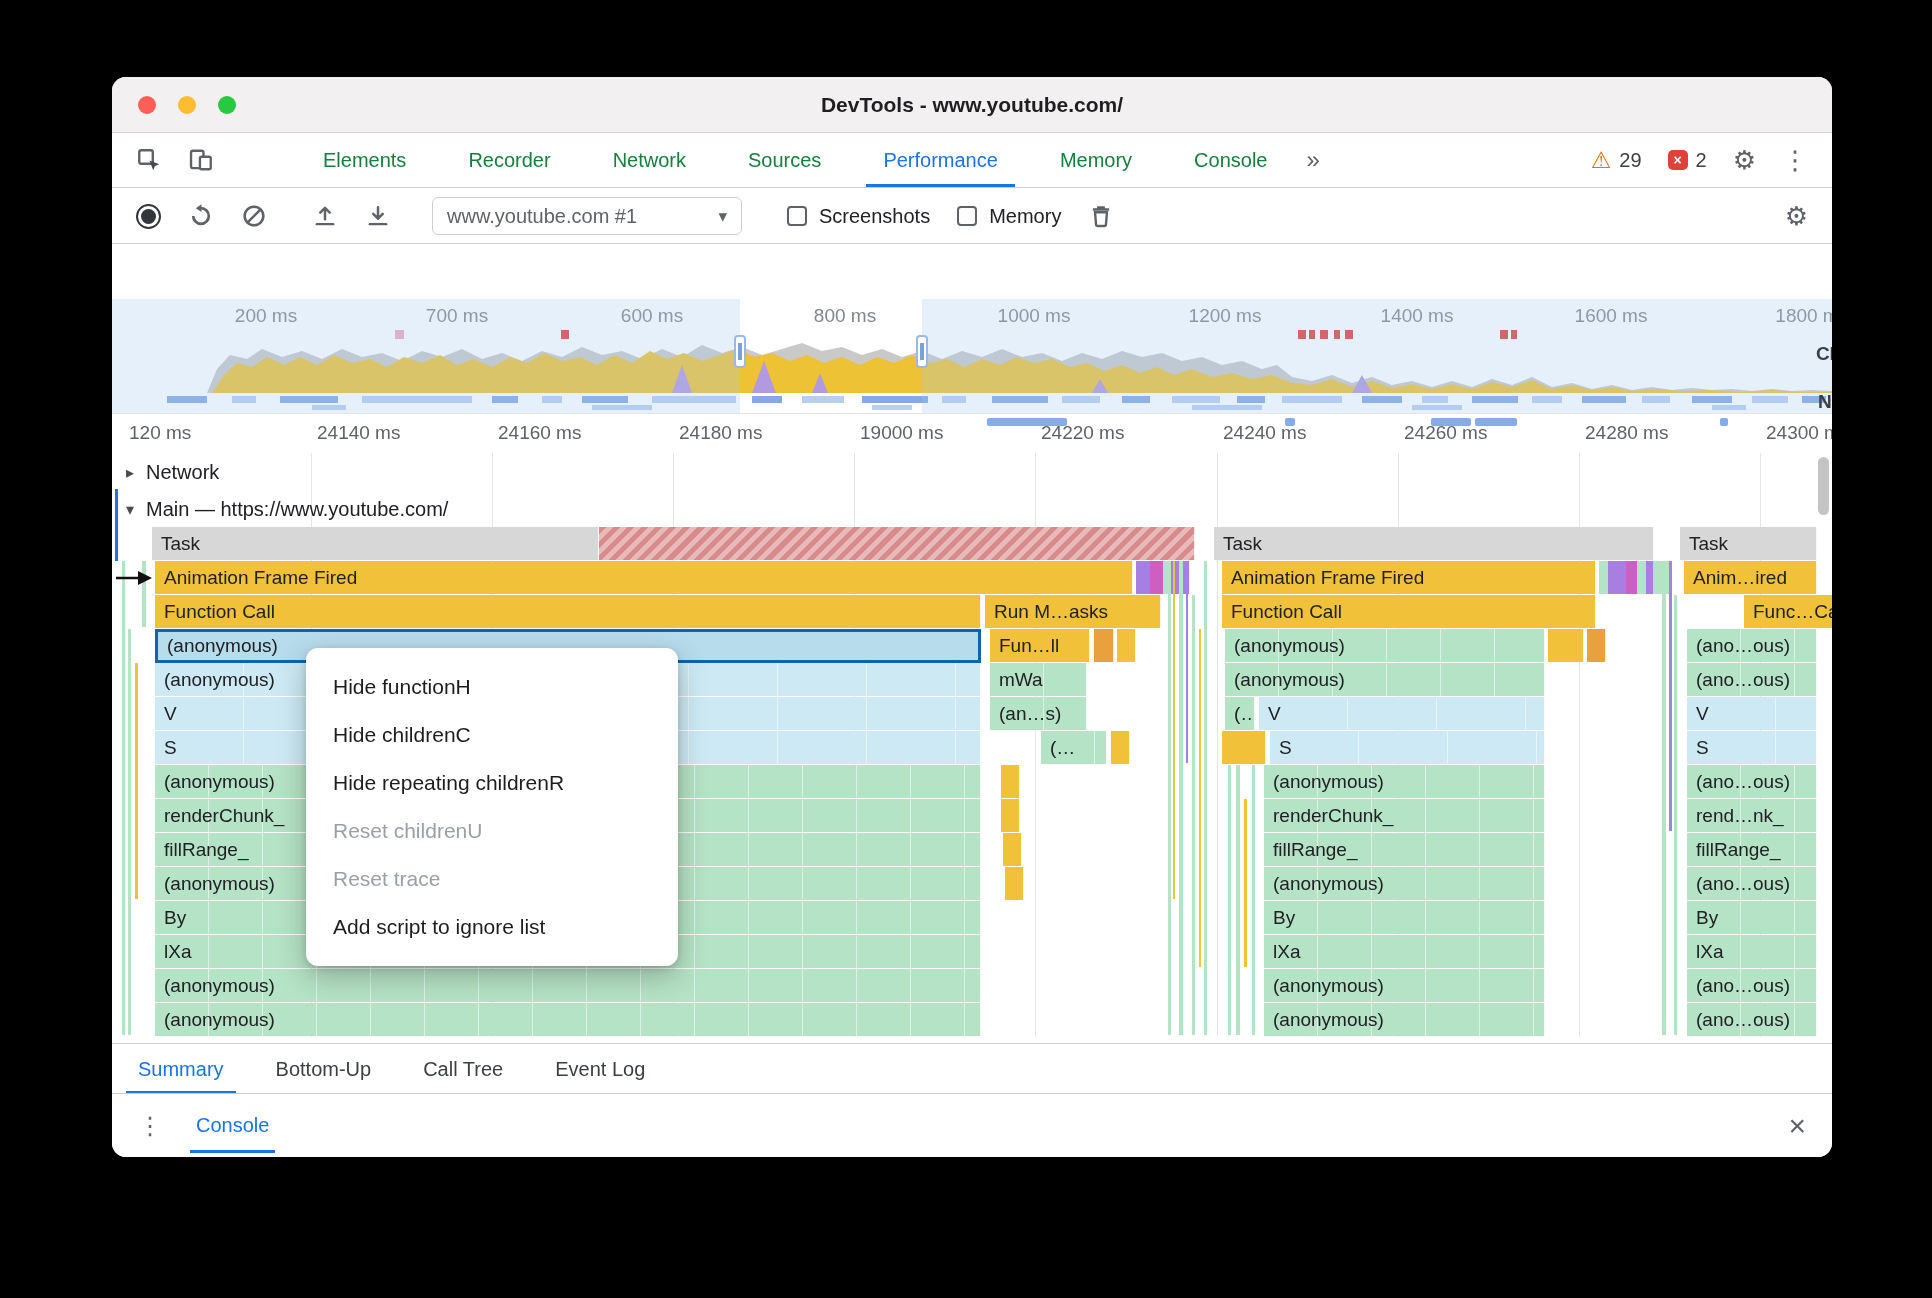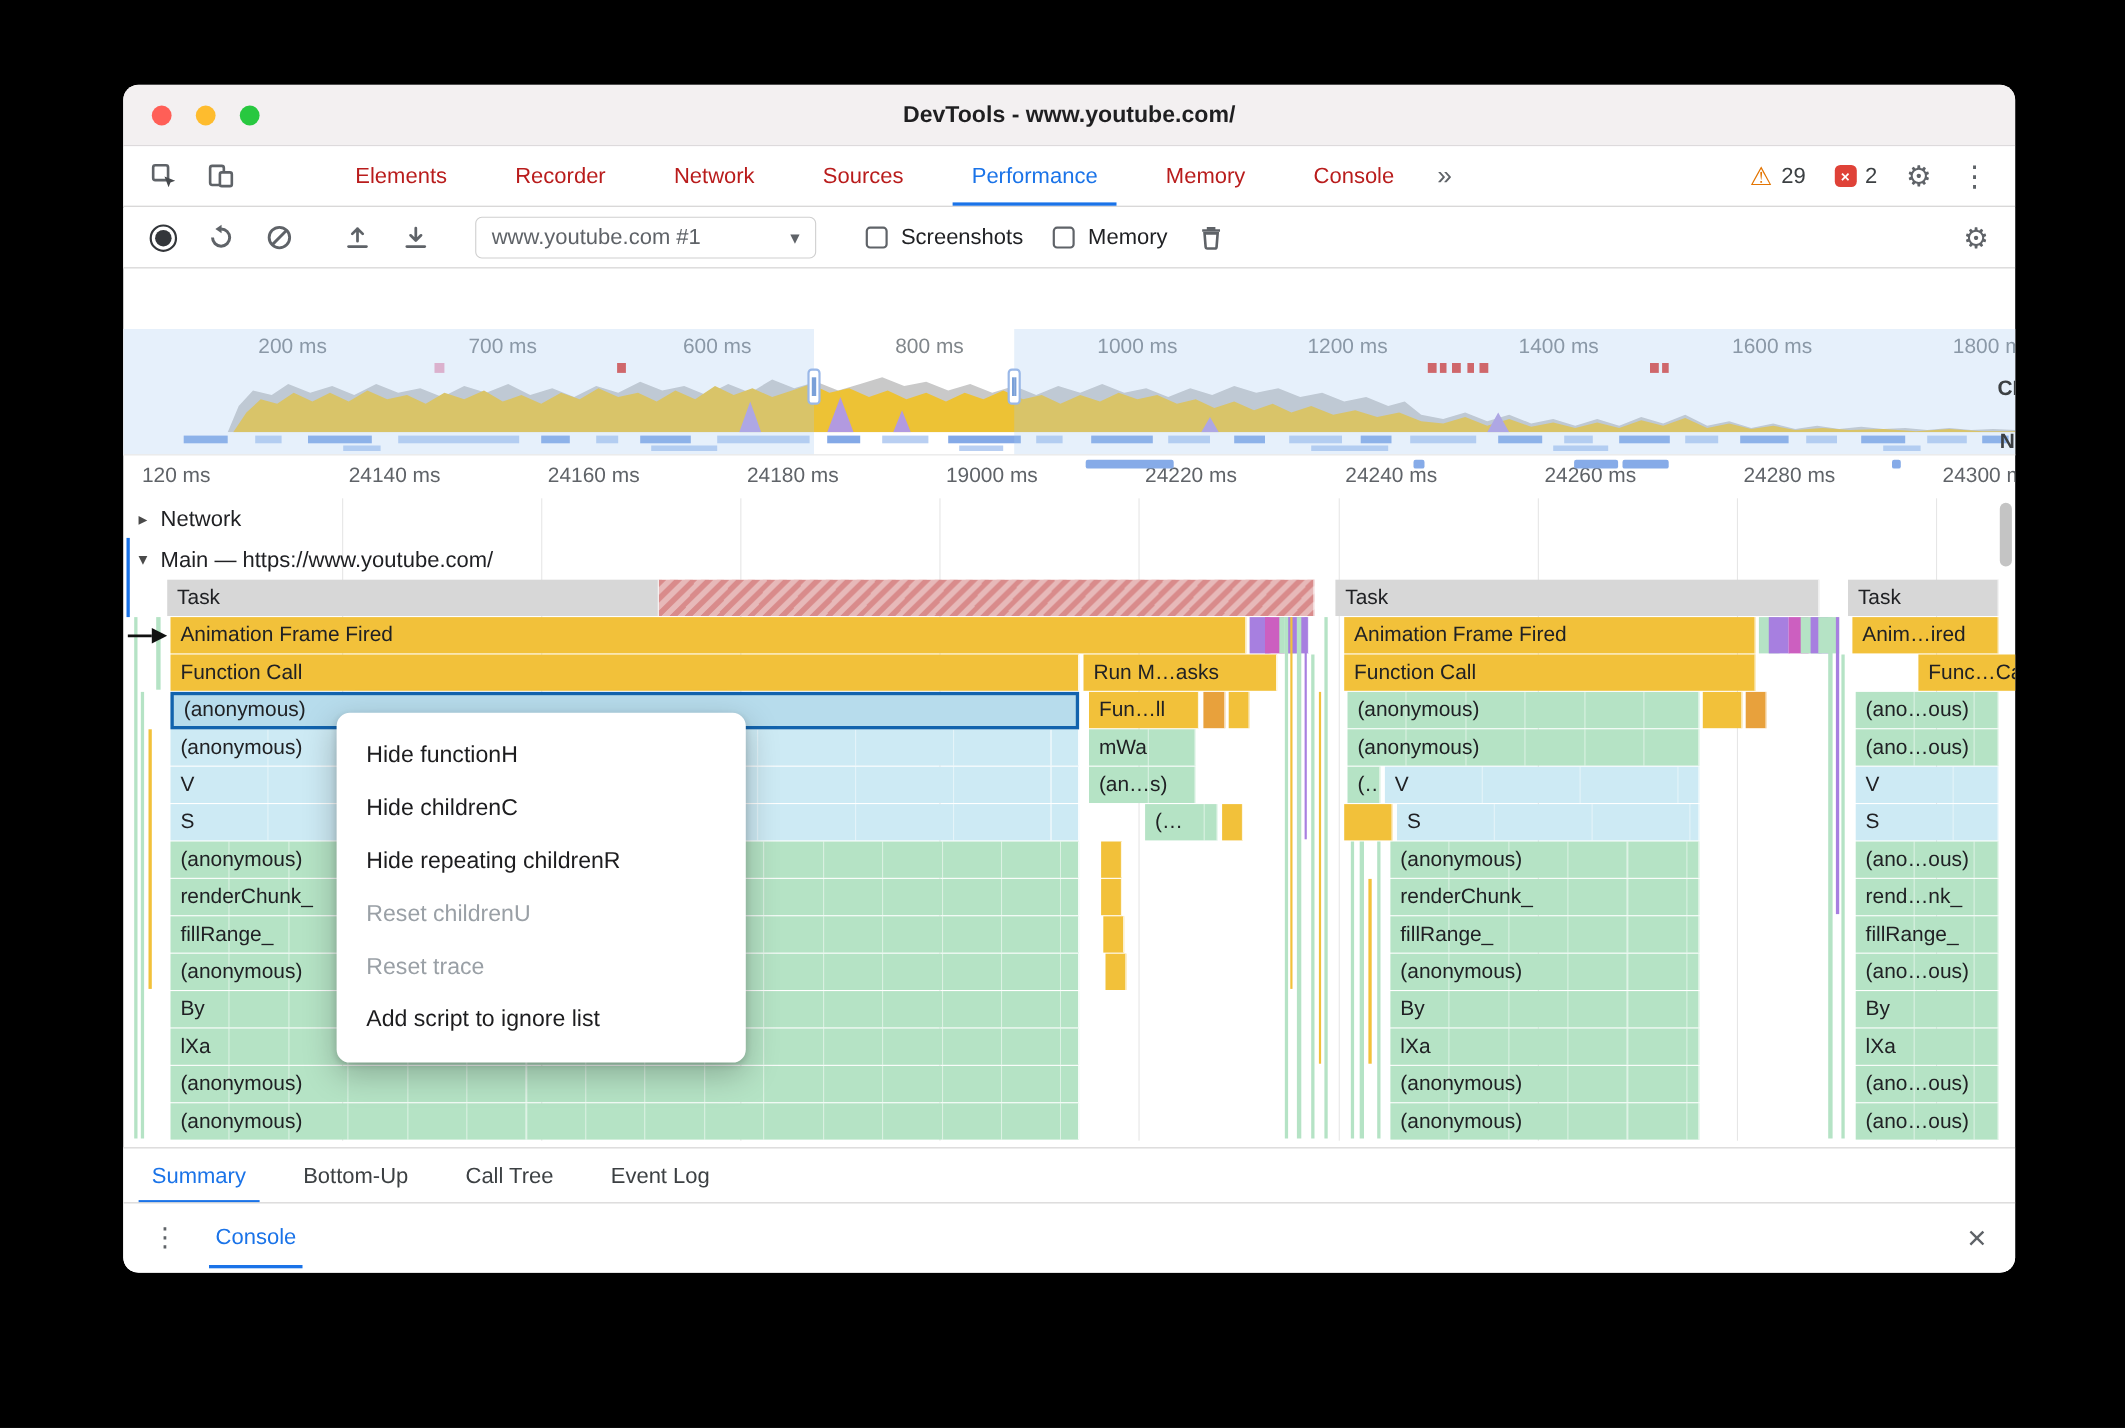--- a/index.html
+++ b/index.html
@@ -16,21 +16,21 @@
   .title{font-size:21px;font-weight:bold;color:#1f1f21;}
   .lights{position:absolute;left:26px;top:0;height:100%;display:flex;align-items:center;gap:22px;}
   .light{width:18px;height:18px;border-radius:50%;}
   .l-red{background:#ff5f57}.l-yellow{background:#febc2e}.l-green{background:#28c840}
 
   
   .tabsbar{position:absolute;top:56px;left:0;width:100%;height:55px;background:#fff;
            border-bottom:1px solid #d0cfcf;display:flex;align-items:center;padding-left:20px;box-sizing:border-box;}
   .icobtn{width:34px;height:34px;display:flex;align-items:center;justify-content:center;color:#5f6368;margin-right:18px;flex:none;}
   .tabs{display:flex;height:100%;margin-left:56px;}
-  .tab{display:flex;align-items:center;height:100%;padding:0 31px;font-size:20px;color:#b91c1c;position:relative;white-space:nowrap;}
+  .tab{display:flex;align-items:center;height:100%;padding:0 31px;font-size:20px;color:#15803d;position:relative;white-space:nowrap;}
   .tab.active{color:#1a73e8;}
   .tab.active::after{content:"";position:absolute;left:14px;right:14px;bottom:0;height:3px;background:#1a73e8;}
   .more{font-size:24px;color:#5f6368;padding:0 8px;display:flex;align-items:center;}
   .bar-right{margin-left:auto;display:flex;align-items:center;gap:26px;padding-right:24px;}
   .badge{display:flex;align-items:center;gap:8px;font-size:20px;color:#3c4043;}
   .warn-ic{color:#e37400;font-size:23px;line-height:1;}
   .err-ic{width:20px;height:20px;background:#df4238;border-radius:5px;color:#fff;font-size:14px;
           font-weight:bold;display:flex;align-items:center;justify-content:center;}
   .glyph{font-size:26px;color:#5f6368;line-height:1;}
 

